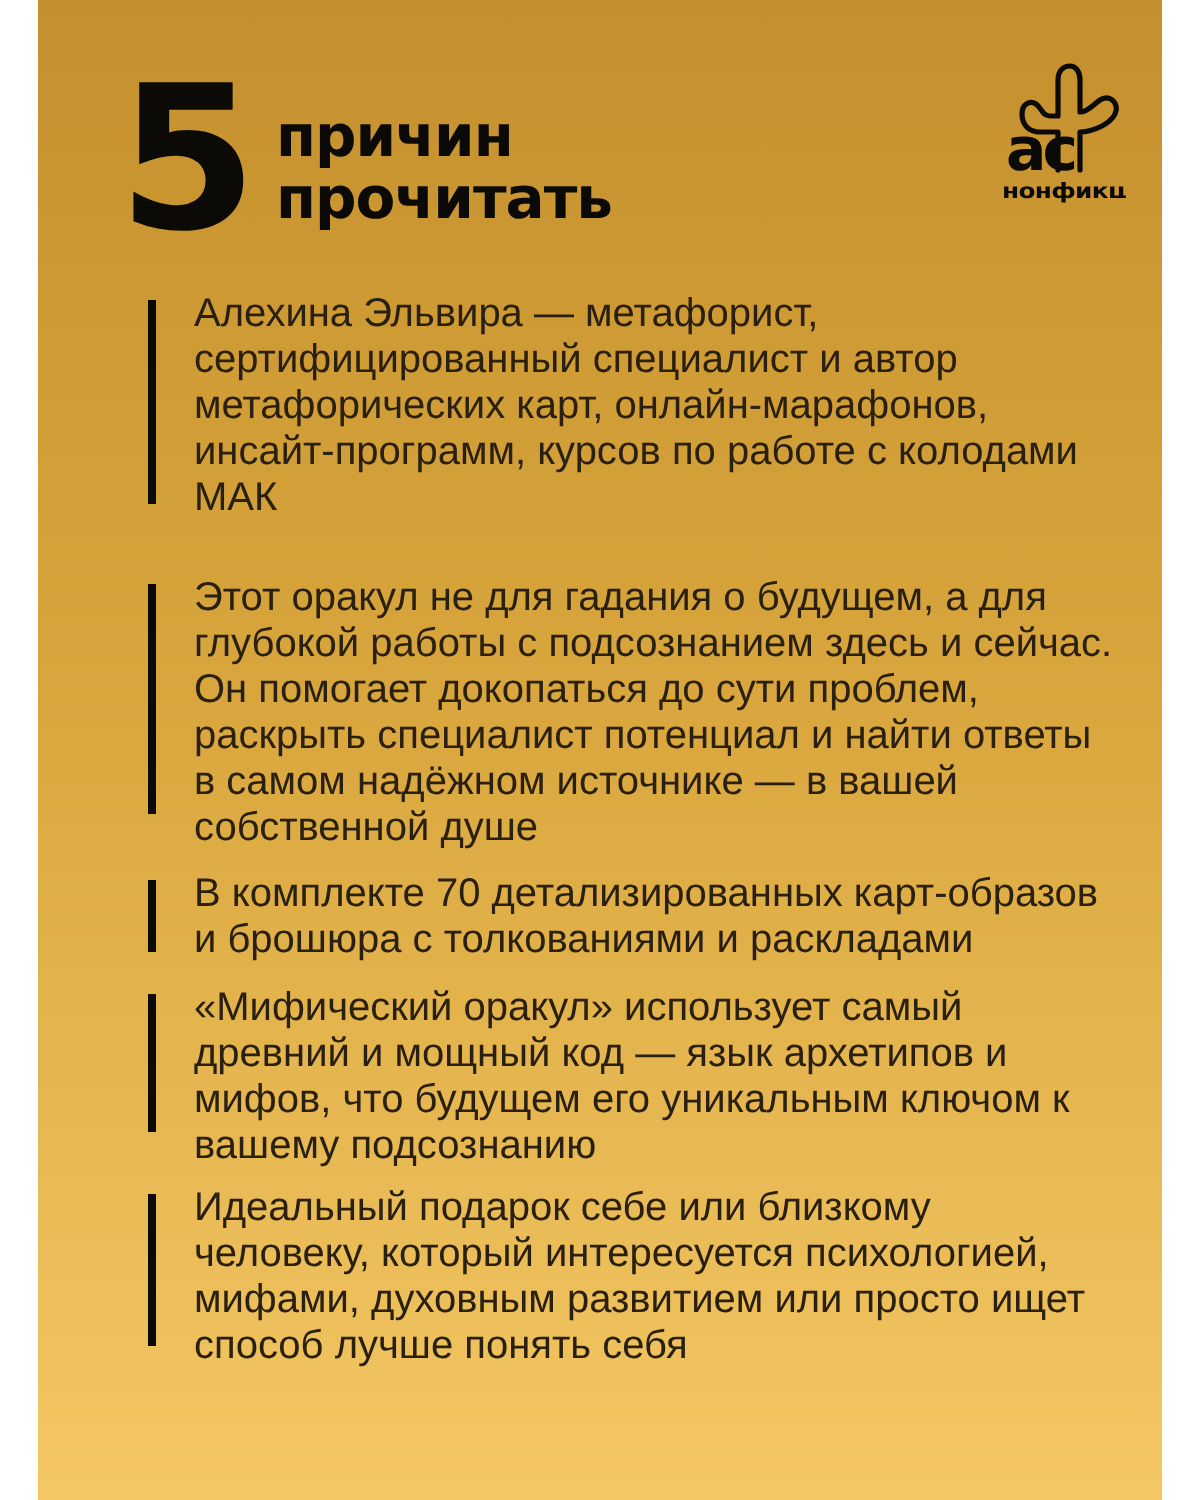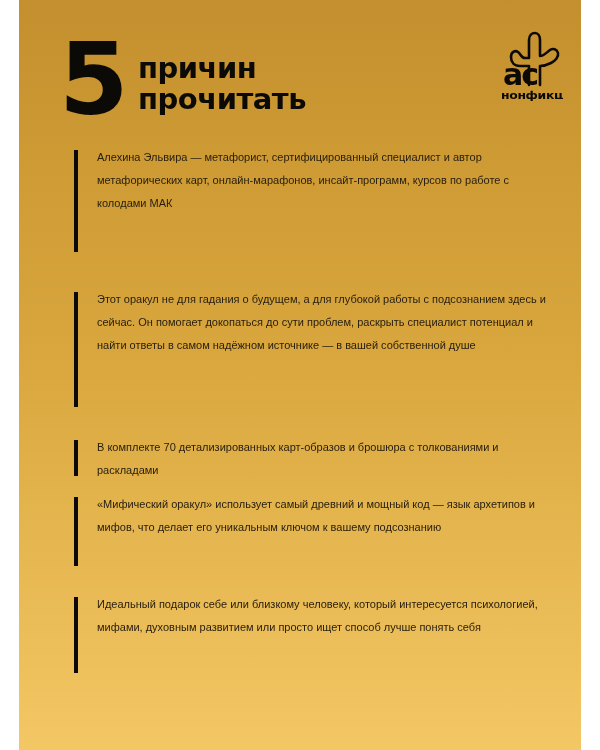--- a/index.html
+++ b/index.html
@@ -9,21 +9,21 @@
           background: linear-gradient(180deg, #c48f2e 0%, #cf9c35 25%, #daa83f 50%, #e7b852 75%, #f3c764 100%); }
   .big-five { position: absolute; left: 40px; top: 30px; font-size: 100px; font-weight: 700; line-height: 100px;
               color: #0c0a06; letter-spacing: -2px; font-family: "DejaVu Sans", sans-serif; }
   .headline { position: absolute; left: 119px; top: 53px; font-size: 29px; font-weight: 700; line-height: 31px;
               color: #0c0a06; font-family: "DejaVu Sans", sans-serif; letter-spacing: -0.5px; }
   .headline div { white-space: nowrap; }
   .logo { position: absolute; left: 460px; top: 30px; width: 84px; height: 72px; }
   .logo svg { display: block; }
   .reason { position: absolute; left: 0; width: 562px; }
   .reason .bar { position: absolute; left: 55px; top: 0; width: 4px; background: #0c0a06; }
-  .reason .text { position: absolute; left: 78px; top: -4px; width: 460px; font-size: 11px; line-height: 22.9px;
+  .reason .text { position: absolute; left: 78px; top: -4px; width: 460px; font-size: 20px; line-height: 22.9px;
                   color: #2a2010; }
 </style>
 </head>
 <body>
 
 <div class="card">
 
   <div class="big-five">5</div>
   <div class="headline">
     <div>причин</div>
@@ -51,21 +51,21 @@
     <div class="text">Этот оракул не для гадания о будущем, а для глубокой работы с подсознанием здесь и сейчас. Он помогает докопаться до сути проблем, раскрыть специалист потенциал и найти ответы в самом надёжном источнике — в вашей собственной душе</div>
   </div>
 
   <div class="reason" style="top:440px;">
     <div class="bar" style="height:36px;"></div>
     <div class="text">В комплекте 70 детализированных карт-образов и брошюра с толкованиями и раскладами</div>
   </div>
 
   <div class="reason" style="top:497px;">
     <div class="bar" style="height:69px;"></div>
-    <div class="text">«Мифический оракул» использует самый древний и мощный код — язык архетипов и мифов, что делает его уникальным ключом к вашему подсознанию</div>
+    <div class="text">«Мифический оракул» использует самый древний и мощный код — язык архетипов и мифов, что будущем его уникальным ключом к вашему подсознанию</div>
   </div>
 
   <div class="reason" style="top:597px;">
     <div class="bar" style="height:76px;"></div>
     <div class="text">Идеальный подарок себе или близкому человеку, который интересуется психологией, мифами, духовным развитием или просто ищет способ лучше понять себя</div>
   </div>
 
 </div>
 
 </body></html>

